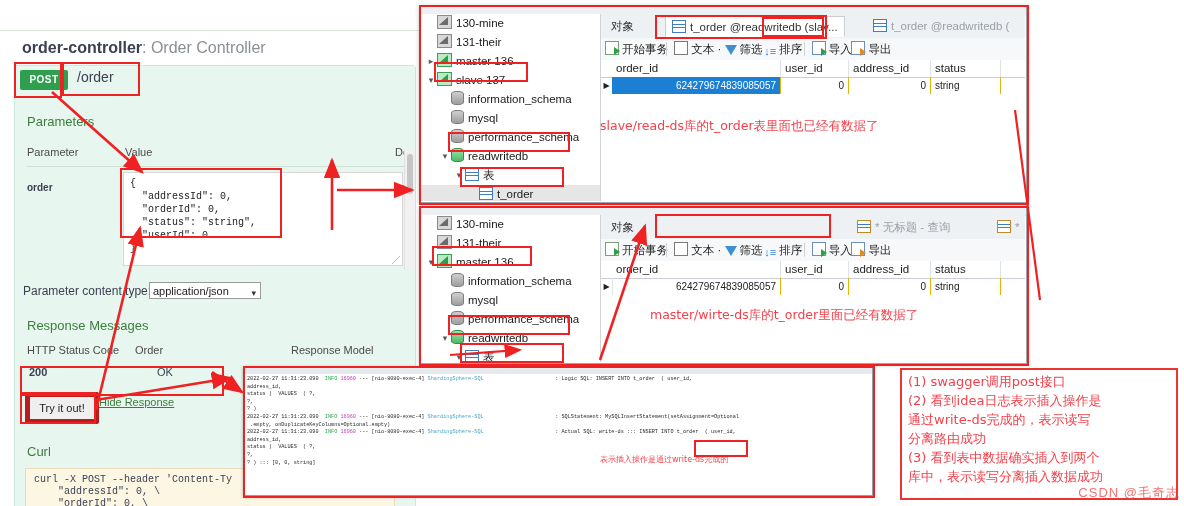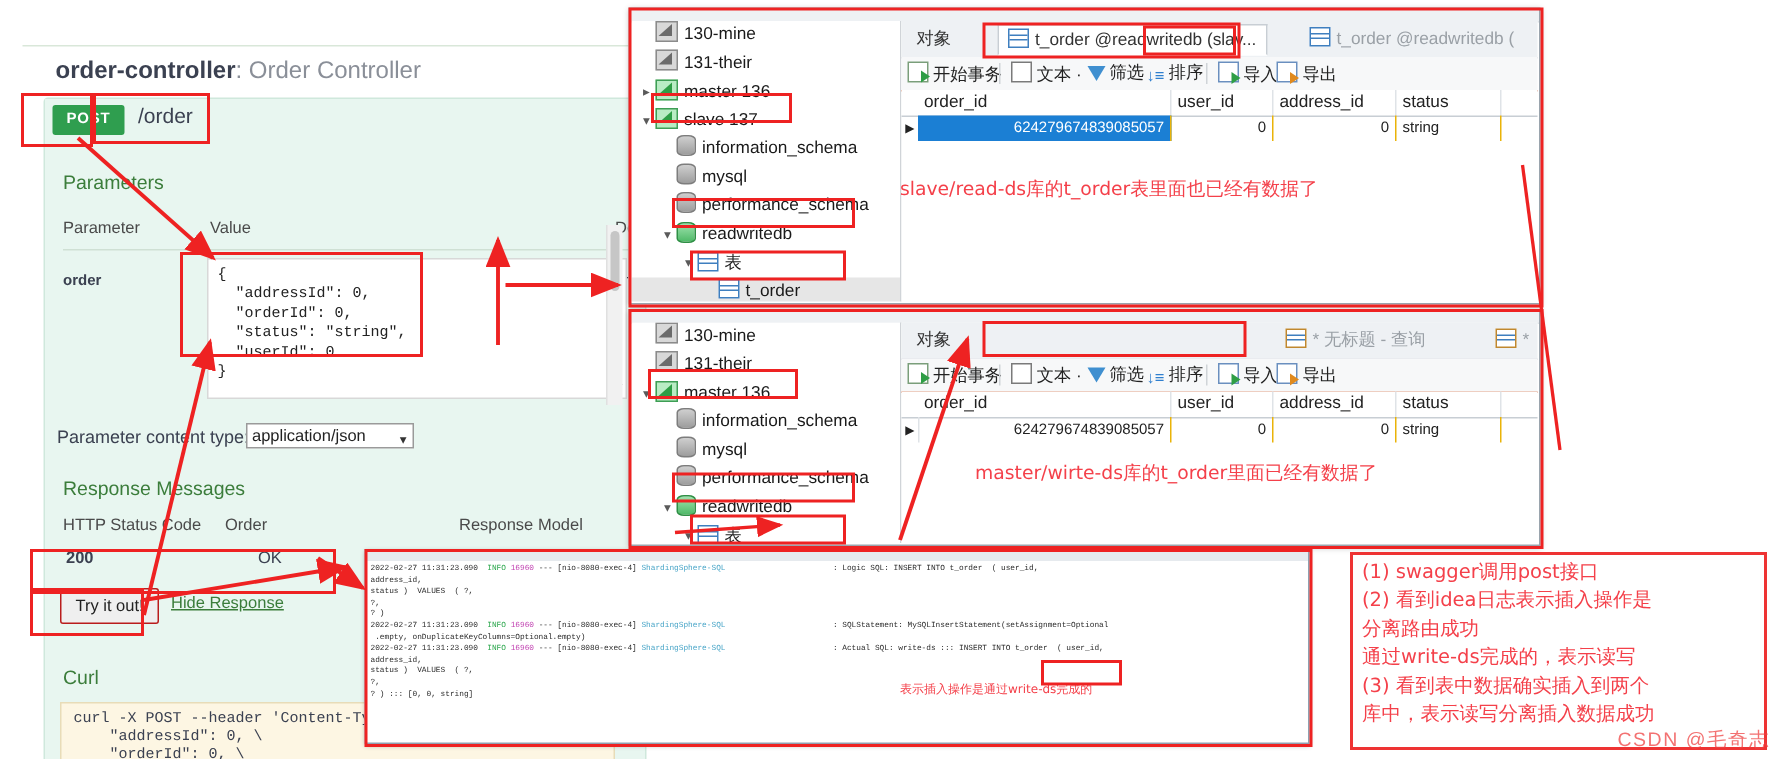--- a/index.html
+++ b/index.html
@@ -1,40 +1,40 @@
 <!DOCTYPE html>
 <html><head>
 <meta charset="utf-8">
 <style>
   html,body{margin:0;padding:0;background:#ffffff;}
   body{width:1184px;height:506px;position:relative;overflow:hidden;
        font-family:"Liberation Sans","DejaVu Sans",sans-serif;font-size:12px;color:#222;}
   .abs{position:absolute;}
   
-  #swagger{left:15px;top:30px;width:504px;height:476px;background:#ffffff;border-top:1px solid #d9e7d9;overflow:hidden;}
+  #swagger{left:0;top:30px;width:504px;height:476px;background:#ffffff;border-top:1px solid #d9e7d9;overflow:hidden;}
   .sw-title{position:absolute;left:22px;top:8px;font-size:16px;font-weight:bold;color:#3b4151;white-space:nowrap;}
   .sw-title .sub{font-weight:normal;color:#8a8f98;}
   .sw-opblock{position:absolute;left:14px;top:34px;width:400px;height:442px;background:#e8f6f0;border:1px solid #cfe8dc;border-radius:3px;}
   .sw-bar{position:absolute;left:0;top:0;width:400px;height:28px;background:#e8f6f0;}
   .post-badge{position:absolute;left:5px;top:4px;width:48px;height:20px;background:#2f9e4f;color:#fff;
       font-size:10px;font-weight:bold;letter-spacing:.5px;text-align:center;line-height:20px;border-radius:2px;}
   .sw-path{position:absolute;left:62px;top:3px;font-size:14px;color:#3b4151;}
   .sec-head{position:absolute;font-size:13px;color:#3b7d3b;}
   .col-head{position:absolute;font-size:11px;color:#4a4a4a;}
   .divider{position:absolute;height:1px;background:#cfe0d4;}
   .param-name{position:absolute;font-size:10px;font-weight:bold;color:#3b4151;}
   .json-wrap{position:absolute;left:108px;top:163px;width:280px;height:98px;background:#fff;border:1px solid #d8d8d8;}
   .resize-grip{position:absolute;right:2px;bottom:1px;width:8px;height:8px;
       background:linear-gradient(135deg,transparent 45%,#bbb 45%,#bbb 55%,transparent 55%);}
   .pct-label{position:absolute;left:118px;top:284px;font-size:12px;color:#3b4151;}
   .pct-select{position:absolute;left:243px;top:282px;width:108px;height:17px;background:#fff;border:1px solid #9a9a9a;
       font-size:11px;color:#222;line-height:17px;padding-left:3px;box-sizing:border-box;}
   .pct-select .car{position:absolute;right:4px;top:2px;font-size:9px;color:#333;}
   .rm-row{position:absolute;font-size:11px;color:#3b4151;}
-  .tryit{position:absolute;left:24px;top:396px;width:64px;height:22px;background:#efefef;border:1px solid #b91c1c;
+  .tryit{position:absolute;left:24px;top:396px;width:64px;height:22px;background:#efefef;border:5px solid #b91c1c;
       border-radius:2px;font-size:11px;text-align:center;line-height:22px;color:#222;}
   .hide-resp{position:absolute;left:98px;top:398px;font-size:11px;color:#3b7d3b;text-decoration:underline;}
   .curl-box{position:absolute;left:20px;top:458px;width:330px;height:50px;background:#fdf6e3;border:1px solid #e8dcb8;}
   .curl-box pre{margin:0;padding:5px 8px;font-family:"Liberation Mono","DejaVu Sans Mono",monospace;
       font-size:10px;line-height:12px;color:#3b4151;white-space:pre;}
   
   .nv{position:absolute;background:#ffffff;border:1px solid #9aa4ad;box-shadow:0 1px 4px rgba(0,0,0,.25);}
   .nv .titlestrip{position:absolute;left:0;top:0;right:0;height:8px;background:#eef1f4;border-bottom:1px solid #dfe3e7;}
   .tree{position:absolute;left:0;top:8px;background:#fff;overflow:hidden;}
   .tnode{position:relative;height:19px;line-height:19px;white-space:nowrap;font-size:11.5px;color:#1a1a1a;}
@@ -282,22 +282,22 @@
 </div>
 
 <div class="redtext cn" style="left:600px;top:118px;">slave/read-ds库的t_order表里面也已经有数据了</div>
 <div class="redtext cn" style="left:650px;top:307px;">master/wirte-ds库的t_order里面已经有数据了</div>
 <div class="redtext cn" style="left:600px;top:455px;font-size:8px;line-height:10px;">表示插入操作是通过write-ds完成的</div>
 
 <div class="annobox" style="left:900px;top:368px;width:274px;height:128px;"></div>
 <div id="summary" class="abs" style="left:908px;top:372px;width:262px;">
     <div class="redtext cn" style="position:relative;left:0;top:0;font-size:13px;line-height:19px;">(1) swagger调用post接口</div>
     <div class="redtext cn" style="position:relative;left:0;top:0;font-size:13px;line-height:19px;">(2) 看到idea日志表示插入操作是</div>
+    <div class="redtext cn" style="position:relative;left:0;top:0;font-size:13px;line-height:19px;">通过write-ds完成的，表示读写</div>
     <div class="redtext cn" style="position:relative;left:0;top:0;font-size:13px;line-height:19px;">分离路由成功</div>
-    <div class="redtext cn" style="position:relative;left:0;top:0;font-size:13px;line-height:19px;">通过write-ds完成的，表示读写</div>
     <div class="redtext cn" style="position:relative;left:0;top:0;font-size:13px;line-height:19px;">(3) 看到表中数据确实插入到两个</div>
     <div class="redtext cn" style="position:relative;left:0;top:0;font-size:13px;line-height:19px;">库中，表示读写分离插入数据成功</div>
   </div>
 
 <div class="watermark">CSDN @毛奇志</div>
 
 <div class="redbox" style="left:14px;top:62px;width:44px;height:32px;"></div>
 <div class="redbox" style="left:62px;top:62px;width:74px;height:30px;"></div>
 <div class="redbox" style="left:120px;top:168px;width:158px;height:66px;"></div>
 <div class="redbox" style="left:20px;top:366px;width:200px;height:26px;"></div>

